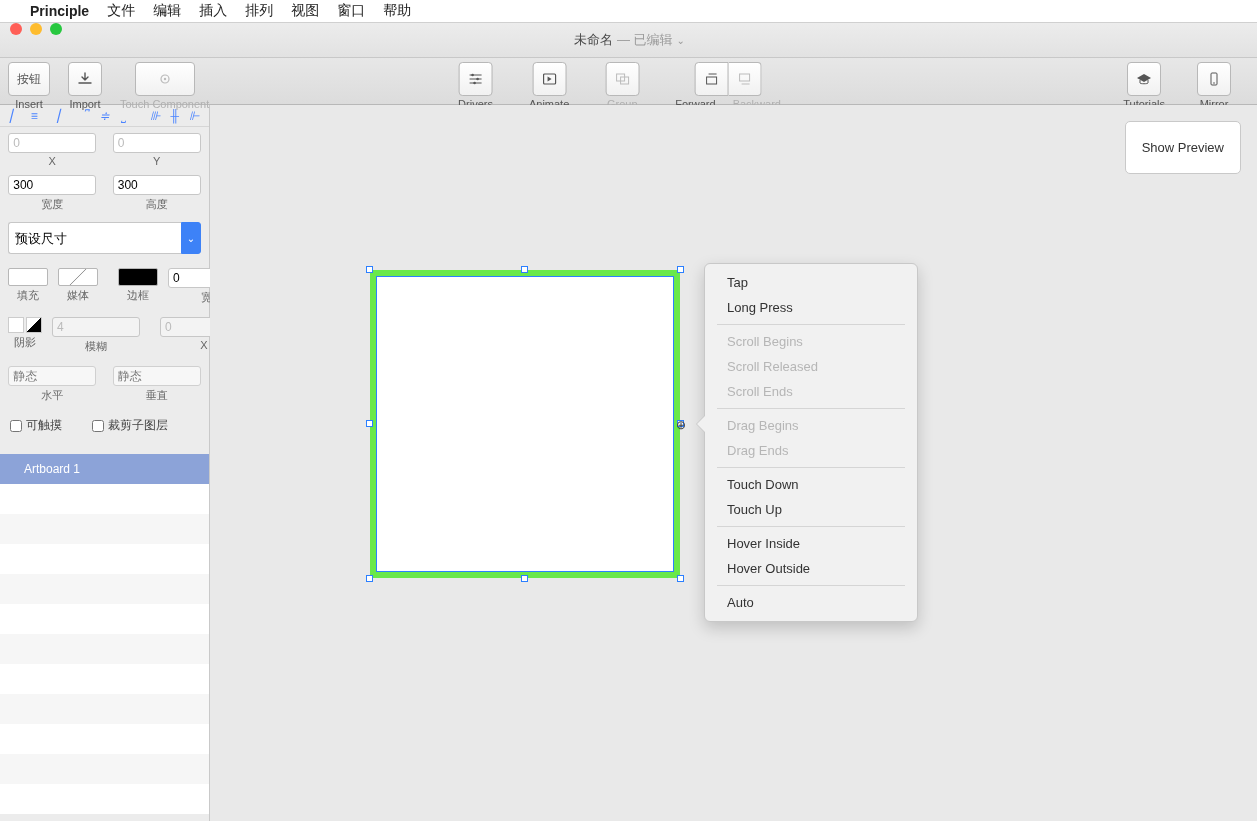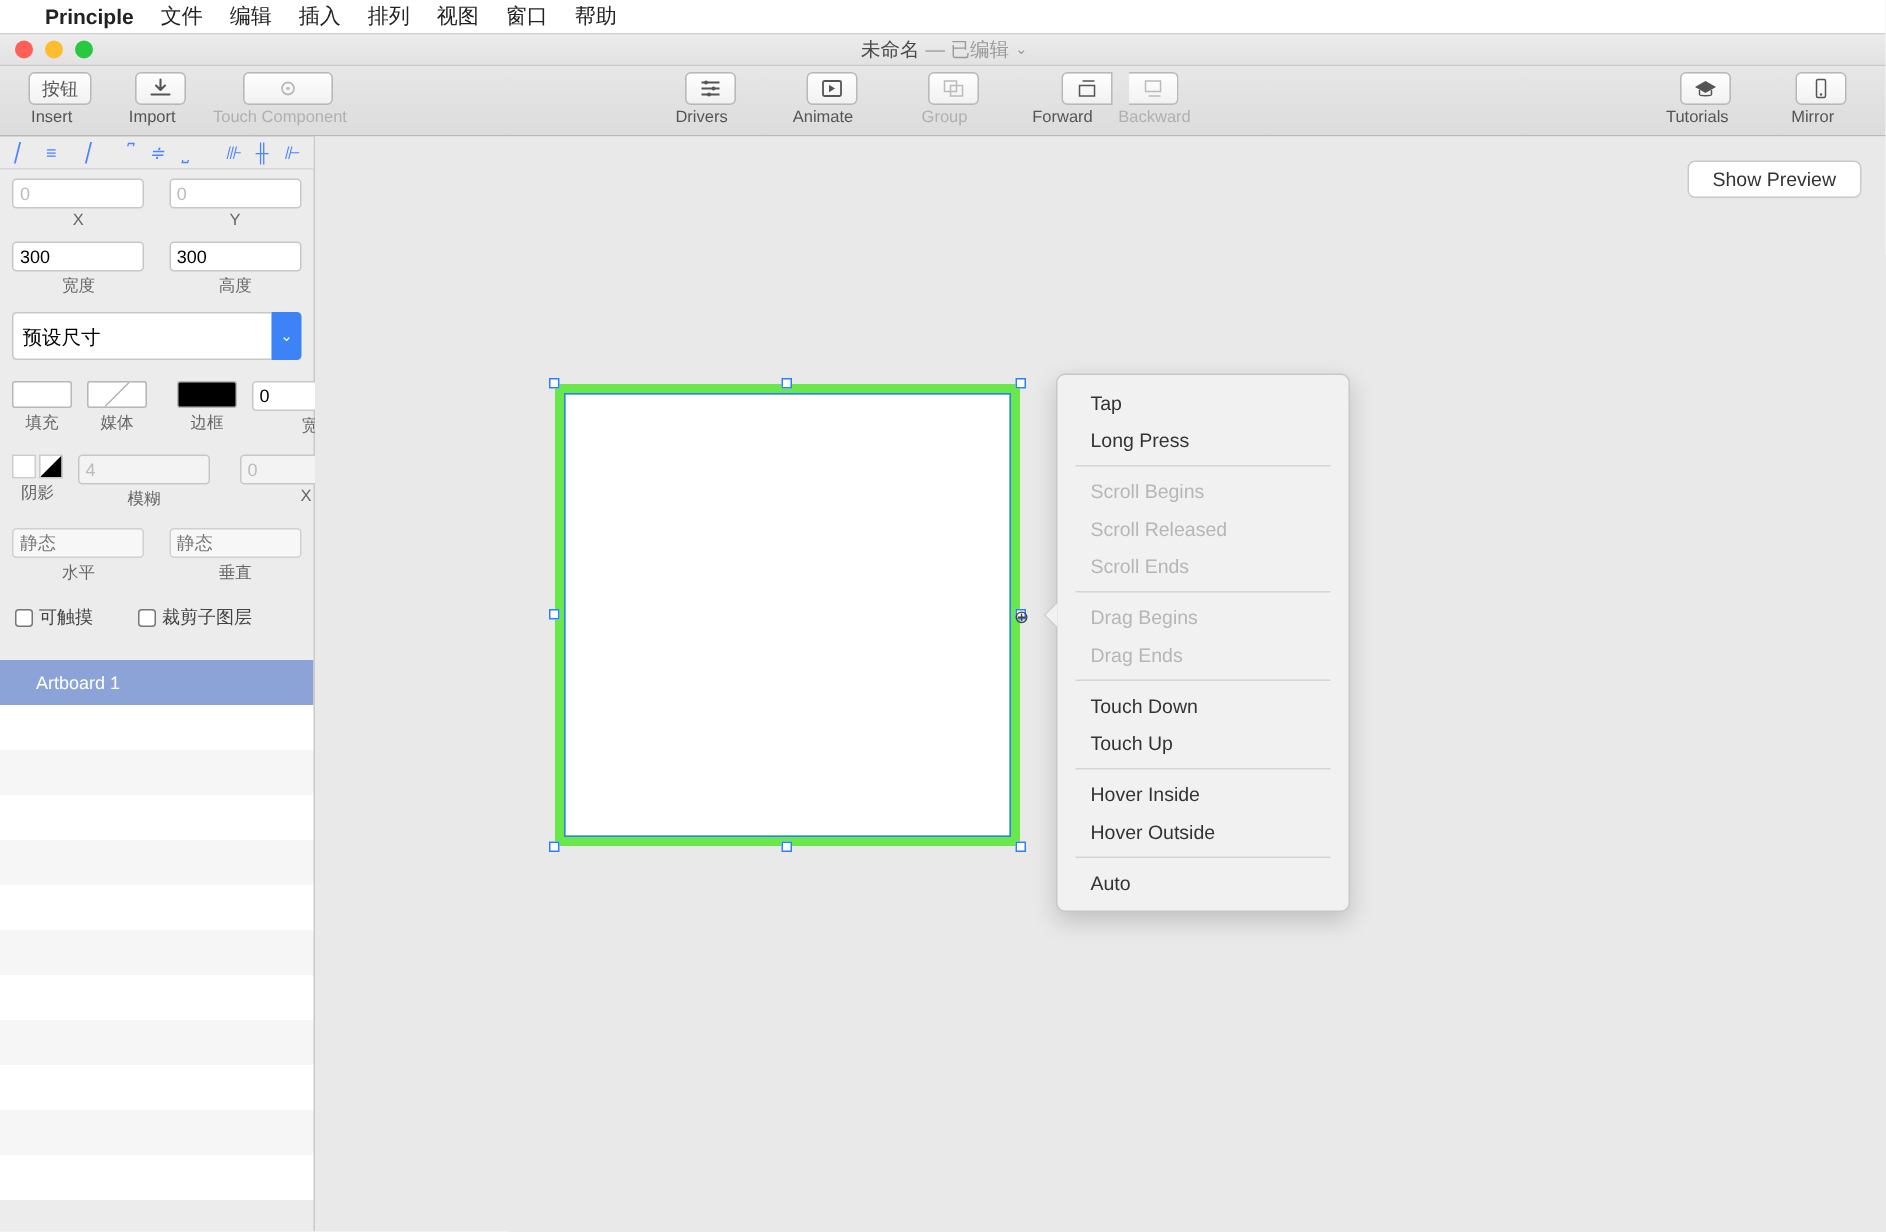--- a/index.html
+++ b/index.html
@@ -6,32 +6,32 @@
 body { width: 1257px; height: 821px; background: #fff; overflow: hidden; font-size: 13px; color: #222; }
 
 
 .menubar { height: 22px; background: #fff; display: flex; align-items: center; padding: 0 12px; gap: 18px; font-size: 14px; }
 .menubar .apple { font-size: 14px; }
 .menubar .app-name { font-weight: 700; }
 .menubar span { cursor: default; }
 
 
 .window { position: relative; }
-.titlebar { height: 22px; background: linear-gradient(#ececec,#e2e2e2); border-top:1px solid #d0d0d0; border-bottom:1px solid #c8c8c8; display:flex; align-items:center; }
+.titlebar { height: 36px; background: linear-gradient(#ececec,#e2e2e2); border-top:1px solid #d0d0d0; border-bottom:1px solid #c8c8c8; display:flex; }
 .traffic { display:flex; gap:8px; padding-left:10px; }
 .traffic i { width:12px; height:12px; border-radius:50%; display:block; }
 .traffic .r{background:#ff5f57;} .traffic .y{background:#febc2e;} .traffic .g{background:#28c840;}
 .title-center { flex:1; text-align:center; font-size:13px; color:#4a4a4a; display:flex; justify-content:center; align-items:center; gap:4px;}
 .title-center .edited{color:#9a9a9a;}
 .title-center .chev{ color:#9a9a9a; font-size:10px;}
 
 
 .toolbar { height: 47px; background: linear-gradient(#e7e7e7,#dcdcdc); border-bottom:1px solid #b8b8b8; display:flex; align-items:flex-start; padding:4px 8px 0; position:relative;}
 .tb-group{ display:flex; flex-direction:column; align-items:center; margin-right:18px;}
-.tb-btn{ height:22px; min-width:30px; padding:0 8px; font-size:12px; background:linear-gradient(#fff,#f1f1f1); border:1px solid #b8b8b8; border-radius:4px; display:flex; align-items:center; justify-content:center; color:#555;margin-left:11px;}
+.tb-btn{ height:34px; min-width:30px; padding:0 8px; font-size:12px; background:linear-gradient(#fff,#f1f1f1); border:1px solid #b8b8b8; border-radius:4px; display:flex; align-items:center; justify-content:center; color:#555;}
 .tb-label{ font-size:11px; color:#555; margin-top:2px;}
 .tb-spacer{flex:1;}
 .tb-center{ position:absolute; left:50%; transform:translateX(-50%); display:flex; gap:18px; top:4px;}
 .tb-right{ display:flex; gap:14px; margin-left:auto;}
 .tb-seg{ display:flex;}
 .tb-seg .tb-btn{ border-radius:0;}
 .tb-seg .tb-btn:first-child{border-radius:4px 0 0 4px;}
 .tb-seg .tb-btn:last-child{border-radius:0 4px 4px 0; border-left:none;}
 .ico{ width:16px; height:14px; display:inline-block; }
 
@@ -65,31 +65,31 @@
 .checkbox-row input{ width:12px; height:12px;}
 
 
 .layers{ flex:1; overflow:hidden;}
 .layer-item{ height:30px; display:flex; align-items:center; padding:0 24px; font-size:12px; color:#fff; background:#8ca3d8;}
 .layer-stripe{ height:30px; }
 .layer-stripe:nth-child(odd){ background:#f6f6f6;}
 .layer-stripe:nth-child(even){ background:#fff;}
 
 
-.show-preview{ position:absolute; top:16px; right:16px; background:#fff; border:1px solid #c9c9c9; border-radius:5px; padding:4px 16px; font-size:13px; color:#333;}
+.show-preview{ position:absolute; top:16px; right:16px; background:#fff; border:1px solid #c9c9c9; border-radius:5px; padding:18px 16px; font-size:13px; color:#333;}
 .artboard{ position:absolute; left:160px; top:165px; width:310px; height:308px; background:#fff; border:7px solid #69e84a; }
 .artboard .sel{ position:absolute; inset:-1px; border:1px solid #2b7fff;}
 .handle{ position:absolute; width:7px; height:7px; background:#fff; border:1px solid #2b7fff;}
 .h-nw{left:-11px; top:-11px;} .h-n{left:calc(50% - 4px); top:-11px;} .h-ne{right:-11px; top:-11px;}
 .h-w{left:-11px; top:calc(50% - 4px);} .h-e{right:-11px; top:calc(50% - 4px);}
 .h-sw{left:-11px; bottom:-11px;} .h-s{left:calc(50% - 4px); bottom:-11px;} .h-se{right:-11px; bottom:-11px;}
 .conn-dot{ position:absolute; right:-13px; top:calc(50% - 4px); width:10px; height:10px; display:flex; align-items:center; justify-content:center; font-size:12px; color:#444;}
 
 
-.popover{ position:absolute; left:494px; top:158px; width:196px; background:#f1f1f1; border:1px solid #c8c8c8; border-radius:6px; box-shadow:0 6px 16px rgba(0,0,0,.18); padding:6px 0;}
+.popover{ position:absolute; left:494px; top:158px; width:214px; background:#f1f1f1; border:1px solid #c8c8c8; border-radius:6px; box-shadow:0 6px 16px rgba(0,0,0,.18); padding:6px 0;}
 .popover::before{ content:""; position:absolute; left:-8px; top:152px; width:0; height:0; border-top:8px solid transparent; border-bottom:8px solid transparent; border-right:8px solid #f1f1f1; filter:drop-shadow(-1px 0 0 #c8c8c8);}
 .pop-item{ padding:5px 22px; font-size:13px; color:#333;}
 .pop-item.disabled{ color:#b6b6b6;}
 .pop-sep{ height:1px; background:#d5d5d5; margin:4px 12px;}
 
 .grey{ color:#b0b0b0;}
 </style>
 </head>
 <body>
 

